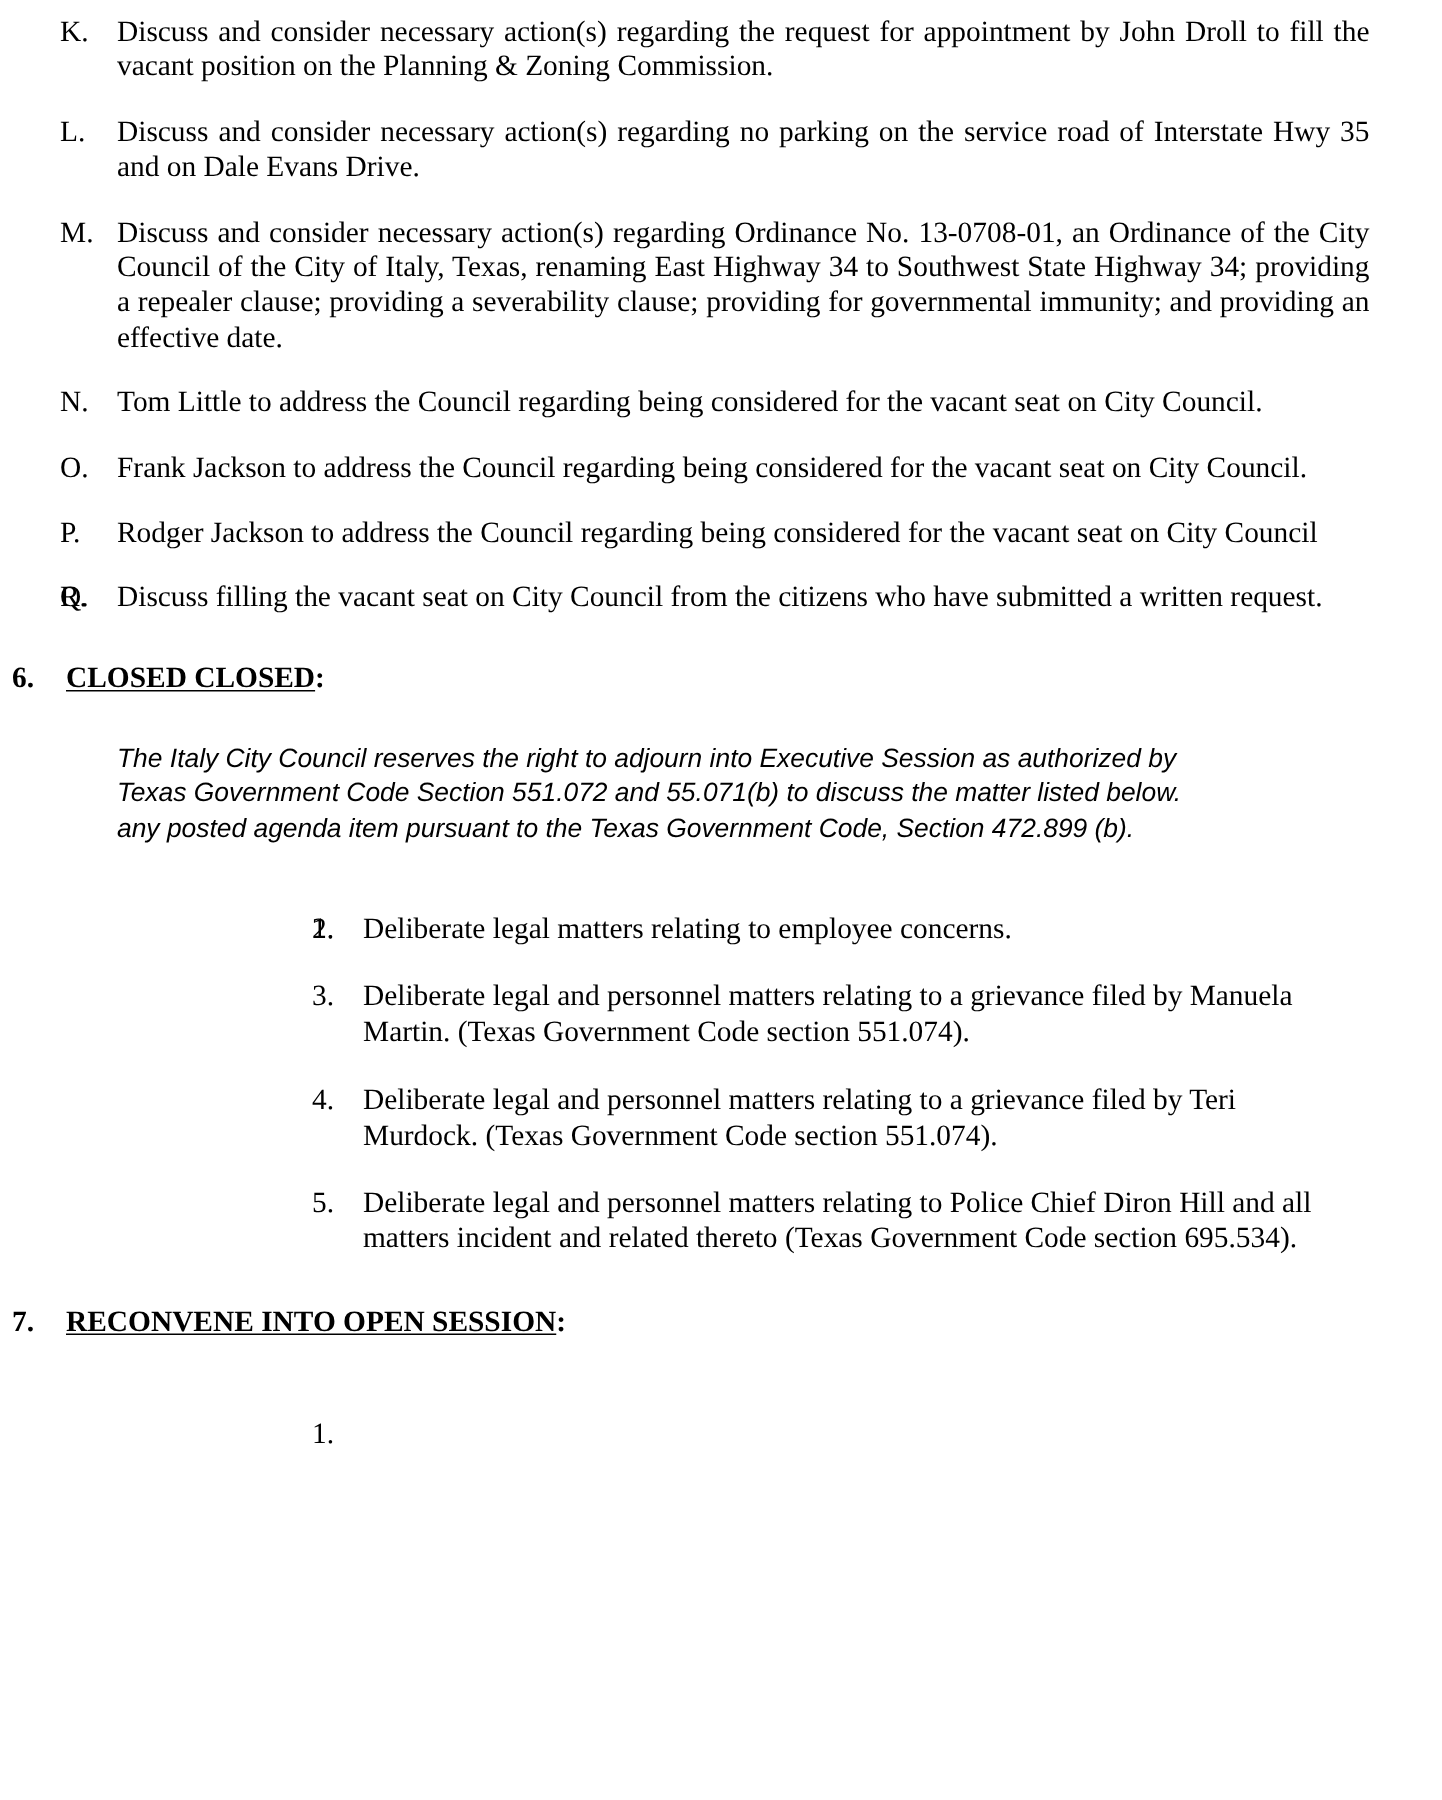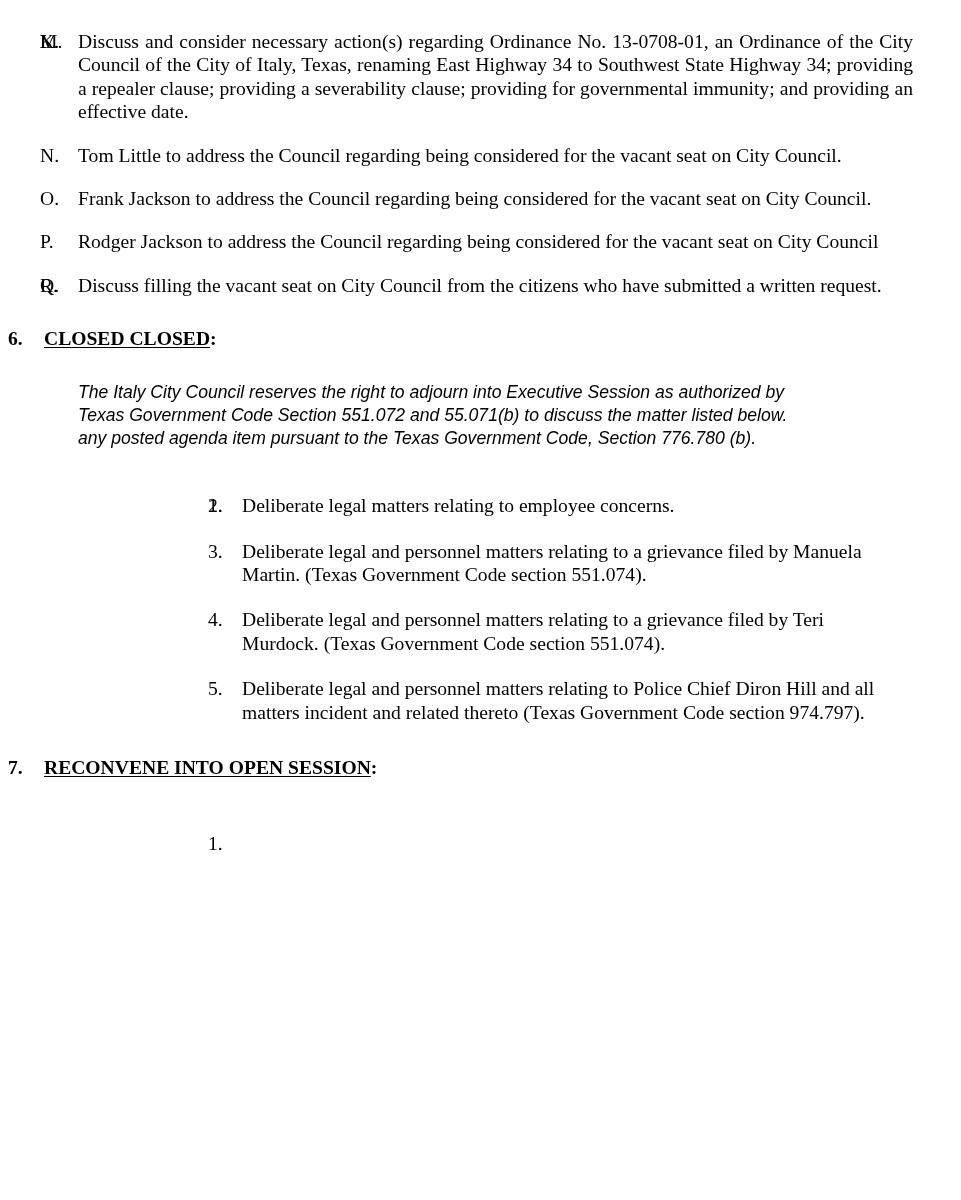--- a/index.html
+++ b/index.html
@@ -123,24 +123,26 @@
 <body>
 
 <div class="page">
 
   <div class="gap-sm"></div>
 
   <ul class="agenda-list">
 
     <li class="agenda-item">
       <span class="marker">K.</span>
+      <span>Discuss and consider necessary action(s) regarding the request for appointment by John Droll to fill the vacant position on the Planning &amp; Zoning Commission.</span>
     </li>
 
     <li class="agenda-item">
       <span class="marker">L.</span>
+      <span>Discuss and consider necessary action(s) regarding no parking on the service road of Interstate Hwy 35 and on Dale Evans Drive.</span>
     </li>
 
     <li class="agenda-item">
       <span class="marker">M.</span>
       <span>Discuss and consider necessary action(s) regarding Ordinance No. 13-0708-01, an Ordinance of the City Council of the City of Italy, Texas, renaming East Highway 34 to Southwest State Highway 34; providing a repealer clause; providing a severability clause; providing for governmental immunity; and providing an effective date.</span>
     </li>
 
     <li class="agenda-item single">
       <span class="marker">N.</span>
       <span>Tom Little to address the Council regarding being considered for the vacant seat on City Council.</span>
@@ -171,21 +173,21 @@
 
   <div class="section-head">
     <span class="sec-num">6.</span><span class="sec-title">CLOSED CLOSED</span><span class="sec-colon">:</span>
   </div>
 
   <div class="gap-lg"></div>
 
   <div class="notice-block">
     <p>The Italy City Council reserves the right to adjourn into Executive Session as authorized by</p>
     <p>Texas Government Code Section 551.072 and 55.071(b) to discuss the matter listed below.</p>
-    <p>any posted agenda item pursuant to the Texas Government Code, Section 776.780 (b).</p>
+    <p>any posted agenda item pursuant to the Texas Government Code, Section 472.899 (b).</p>
   </div>
 
   <div class="gap-md"></div>
 
   <ul class="sub-list">
     <li class="sub-item">
       <span class="sub-marker">1.</span>
     </li>
     <li class="sub-item">
       <span class="sub-marker">2.</span>
@@ -194,21 +196,21 @@
     <li class="sub-item">
       <span class="sub-marker">3.</span>
       <span>Deliberate legal and personnel matters relating to a grievance filed by Manuela Martin. (Texas Government Code section 551.074).</span>
     </li>
     <li class="sub-item">
       <span class="sub-marker">4.</span>
       <span>Deliberate legal and personnel matters relating to a grievance filed by Teri Murdock. (Texas Government Code section 551.074).</span>
     </li>
     <li class="sub-item">
       <span class="sub-marker">5.</span>
-      <span>Deliberate legal and personnel matters relating to Police Chief Diron Hill and all matters incident and related thereto (Texas Government Code section 974.797).</span>
+      <span>Deliberate legal and personnel matters relating to Police Chief Diron Hill and all matters incident and related thereto (Texas Government Code section 695.534).</span>
     </li>
   </ul>
 
   <div class="gap-sm"></div>
 
   <div class="section-head">
     <span class="sec-num">7.</span><span class="sec-title">RECONVENE INTO OPEN SESSION</span><span class="sec-colon">:</span>
   </div>
 
   <div class="gap-lg"></div>

